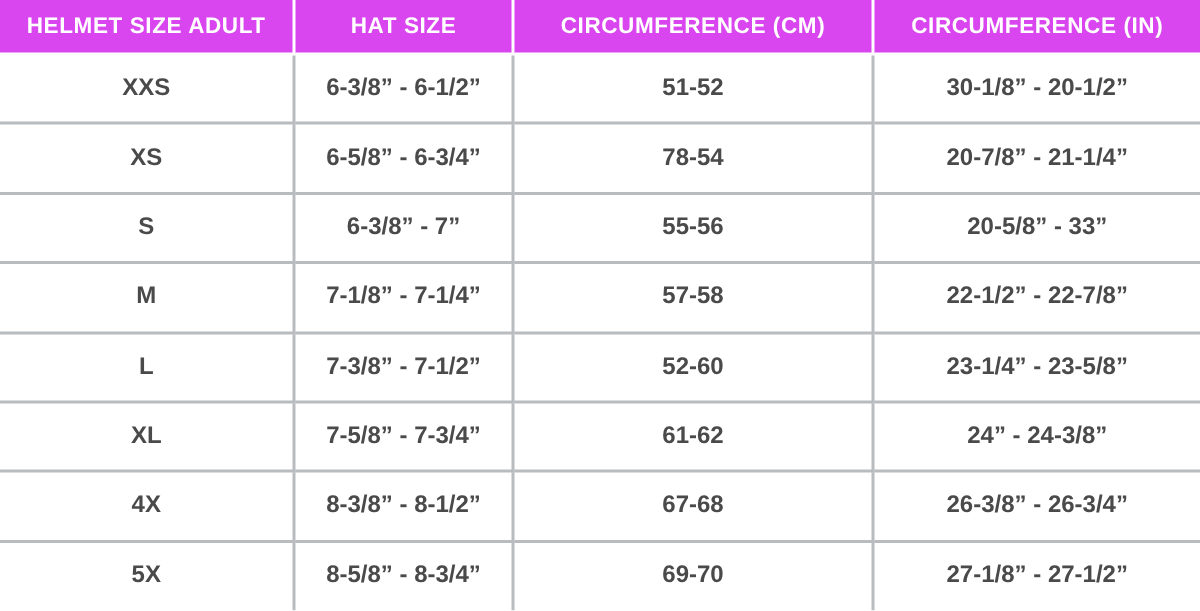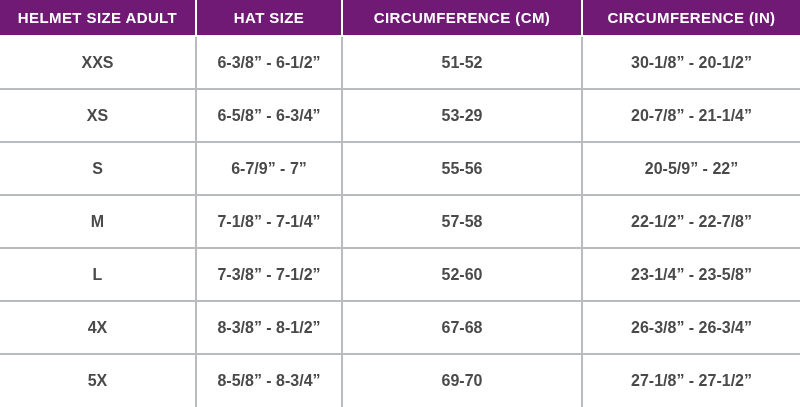--- a/index.html
+++ b/index.html
@@ -18,21 +18,21 @@
     height: 407px;
     border-collapse: collapse;
     table-layout: fixed;
   }
   .size-chart col.c0 { width: 196px; }
   .size-chart col.c1 { width: 146px; }
   .size-chart col.c2 { width: 240px; }
   .size-chart col.c3 { width: 218px; }
 
   .size-chart thead th {
-    background: #701a75;
+    background: #d946ef;
     color: #ffffff;
     font-size: 15px;
     font-weight: bold;
     letter-spacing: 0.4px;
     text-align: center;
     vertical-align: middle;
     height: 36px;
     padding: 0 4px;
     border-right: 2px solid #ffffff;
     border-bottom: 2px solid #ffffff;
@@ -84,40 +84,46 @@
   <tbody>
     <tr>
       <td>XXS</td>
       <td>6-3/8” - 6-1/2”</td>
       <td>51-52</td>
       <td>30-1/8” - 20-1/2”</td>
     </tr>
     <tr>
       <td>XS</td>
       <td>6-5/8” - 6-3/4”</td>
-      <td>53-29</td>
+      <td>78-54</td>
       <td>20-7/8” - 21-1/4”</td>
     </tr>
     <tr>
       <td>S</td>
-      <td>6-7/9” - 7”</td>
+      <td>6-3/8” - 7”</td>
       <td>55-56</td>
-      <td>20-5/9” - 22”</td>
+      <td>20-5/8” - 33”</td>
     </tr>
     <tr>
       <td>M</td>
       <td>7-1/8” - 7-1/4”</td>
       <td>57-58</td>
       <td>22-1/2” - 22-7/8”</td>
     </tr>
     <tr>
       <td>L</td>
       <td>7-3/8” - 7-1/2”</td>
       <td>52-60</td>
       <td>23-1/4” - 23-5/8”</td>
+    </tr>
+    <tr>
+      <td>XL</td>
+      <td>7-5/8” - 7-3/4”</td>
+      <td>61-62</td>
+      <td>24” - 24-3/8”</td>
     </tr>
     <tr>
       <td>4X</td>
       <td>8-3/8” - 8-1/2”</td>
       <td>67-68</td>
       <td>26-3/8” - 26-3/4”</td>
     </tr>
     <tr>
       <td>5X</td>
       <td>8-5/8” - 8-3/4”</td>

